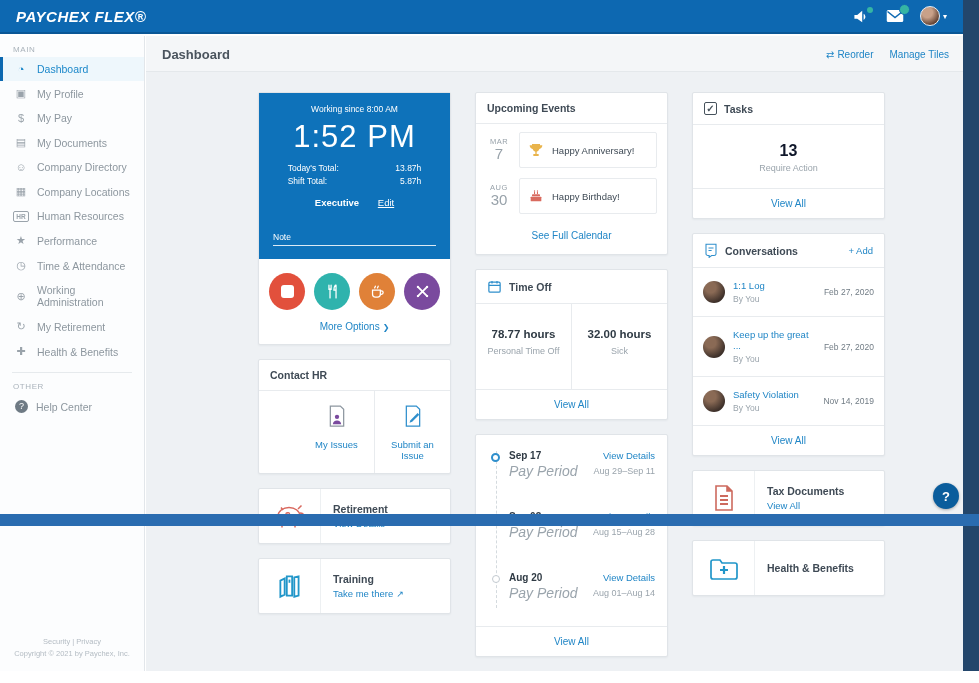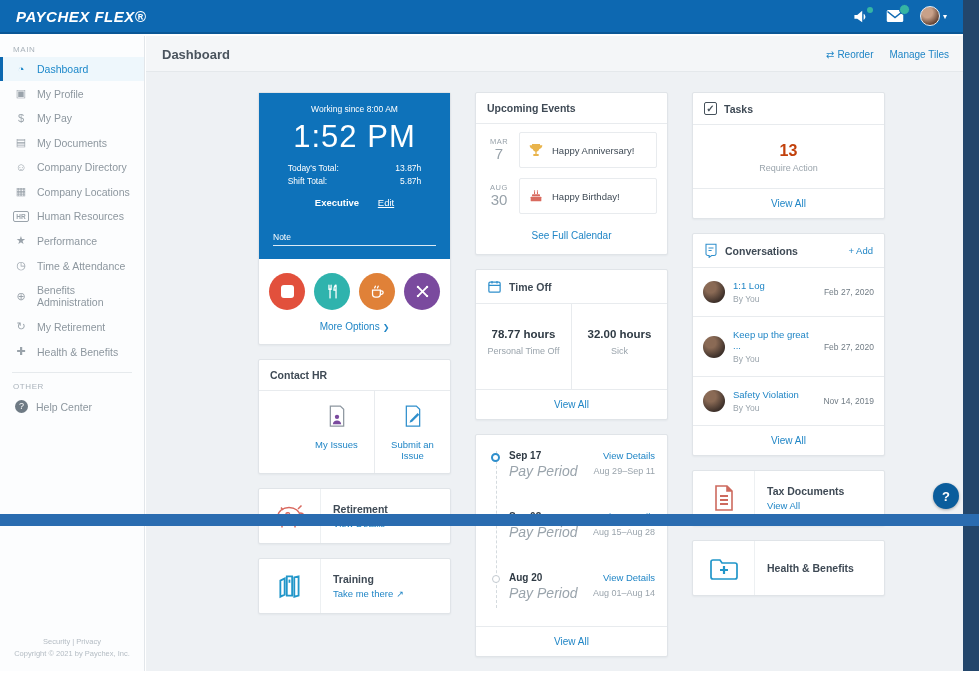--- a/index.html
+++ b/index.html
@@ -111,21 +111,21 @@
   .stub-node { position:absolute; left:16px; top:12px; width:8px; height:8px; border-radius:50%; background:#fff; border:1px solid #c3cad0; }
   .stub-node.active { border:2px solid #2f8fcc; width:9px; height:9px; left:15px; }
   .stub-date { font-size:10px; font-weight:bold; color:#2f3a44; }
   .stub-sub { font-size:14px; color:#9aa4ac; margin-top:2px;font-style:italic; }
   .stub-right { text-align:right; }
   .stub-link { font-size:9.5px; color:#2186c6; cursor:pointer; }
   .stub-range { font-size:9px; color:#9aa4ac; margin-top:5px; }
 
   
   .task-body { text-align:center; padding:17px 10px 15px; }
-  .task-count { font-size:16px; font-weight:bold; color:#c2410c; }
+  .task-count { font-size:16px; font-weight:bold; color:#0f172a; }
   .task-sub { font-size:9px; color:#9aa4ac; margin-top:3px; }
   .checkbox-ic { width:13px; height:13px; border:1.5px solid #46525c; border-radius:2px; font-size:10px; line-height:11px;
     text-align:center; color:#46525c; font-weight:bold; }
 
   
   .add-link { margin-left:auto; font-weight:normal; font-size:9.5px; color:#2186c6; cursor:pointer; }
   .conv-item { display:flex; align-items:center; gap:8px; padding:12px 10px; border-bottom:1px solid #e8ebee; cursor:pointer; }
   .conv-avatar { width:22px; height:22px; min-width:22px; border-radius:50%;
     background:radial-gradient(circle at 35% 30%, #8a6a55 0 25%, #41332c 70%, #241a15 100%); }
   .conv-subject { font-size:9.5px; color:#2186c6; }
@@ -199,21 +199,21 @@
     <div class="nav-item">
       <span class="nav-icon">★</span>
       <span>Performance</span>
     </div>
     <div class="nav-item">
       <span class="nav-icon">◷</span>
       <span>Time &amp; Attendance</span>
     </div>
     <div class="nav-item">
       <span class="nav-icon">⊕</span>
-      <span>Benefits Administration</span>
+      <span>Working Administration</span>
     </div>
     <div class="nav-item">
       <span class="nav-icon">↻</span>
       <span>My Retirement</span>
     </div>
     <div class="nav-item">
       <span class="nav-icon">✚</span>
       <span>Health &amp; Benefits</span>
     </div>
 

